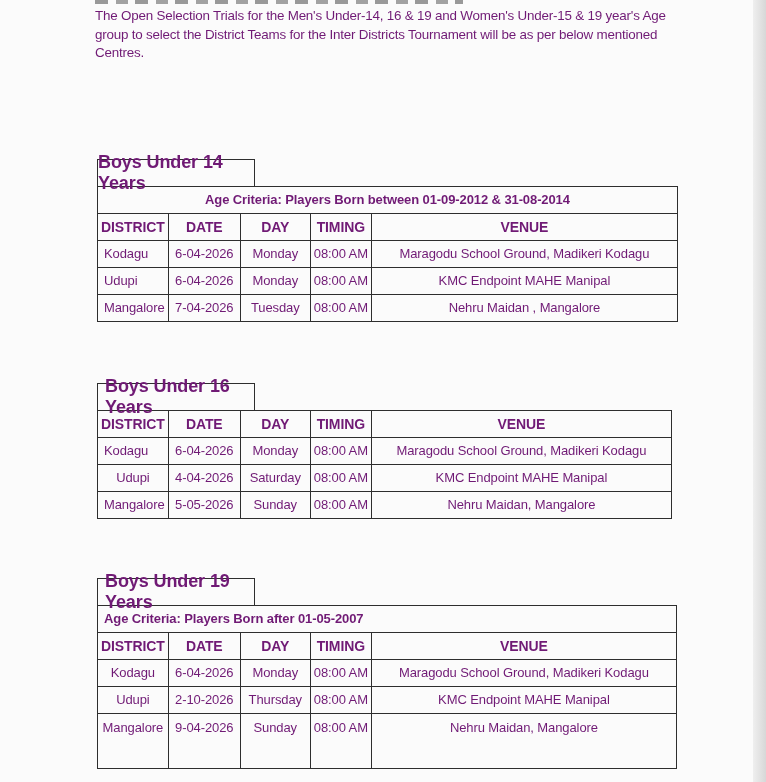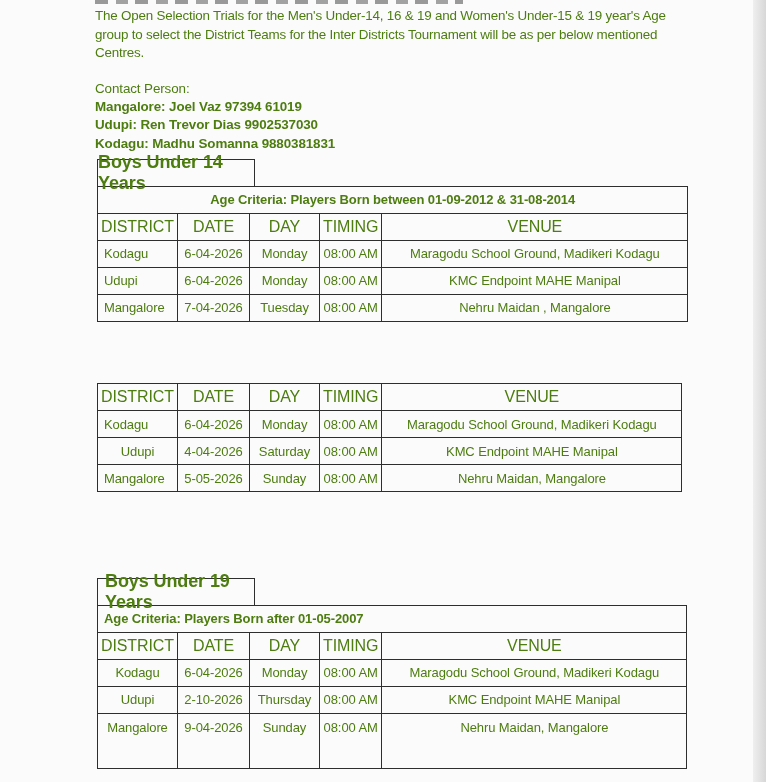--- a/index.html
+++ b/index.html
@@ -1,21 +1,21 @@
 <!DOCTYPE html>
 <html><head>
 <meta charset="utf-8">
 <style>
   html,body{margin:0;padding:0;}
   body{width:766px;height:782px;background:#ffffff;}
   .page{
     position:relative;width:766px;height:782px;overflow:hidden;
     background:#fbfbfb;
     font-family:"Liberation Sans", sans-serif;
-    color:#4d7c0f;
+    color:#701a75;
     -webkit-font-smoothing:antialiased;
   }
   .scan-edge-right{
     position:absolute;top:0;right:0;width:13px;height:782px;
     background:linear-gradient(to right,#efefef 0%,#e2e2e2 55%,#d7d7d7 100%);
   }
   .top-artifact{
     position:absolute;top:0;left:95px;width:368px;height:4px;
     background:repeating-linear-gradient(90deg,#4a4a4a 0 13px,transparent 13px 21px,#5a5a5a 21px 33px,transparent 33px 40px);
     opacity:.55;filter:blur(.5px);
@@ -44,39 +44,33 @@
   table.sched{
     border-collapse:collapse;table-layout:fixed;
     font-size:13px;letter-spacing:-0.1px;background:#fbfbfb;
   }
   table.sched td{
     border:1.5px solid #2e2e2e;height:26px;padding:0 3px;
     text-align:center;vertical-align:middle;white-space:nowrap;
     overflow:hidden;
   }
   table.sched tr.age-row td{font-weight:bold;}
-  table.sched tr.head-row td{font-weight:normal;font-size:16px;}
+  table.sched tr.head-row td{font-weight:bold;font-size:14px;}
   table.sched td.tall{height:48px;vertical-align:top;padding-top:6px;}
 </style>
 </head>
 <body>
 
 <div class="page">
 
   <div class="top-artifact"></div>
   <div class="scan-edge-right"></div>
 
   <p class="intro">The Open Selection Trials for the Men's Under-14, 16 &amp; 19 and Women's Under-15 &amp; 19 year's Age group to select the District Teams for the Inter Districts Tournament  will be as per below mentioned Centres.</p>
 
-  <div class="contact">
-    <div>Contact Person:</div>
-    <div class="bold">Mangalore: Joel Vaz 97394 61019</div>
-    <div class="bold">Udupi: Ren Trevor Dias 9902537030</div>
-    <div class="bold">Kodagu: Madhu Somanna 9880381831</div>
-  </div>
 
   <section class="tbl" id="tbl0">
     <div class="tbl-title" style="justify-content: center; padding-left: 0px;">Boys Under 14 Years</div>
     <table class="sched">
         <colgroup>
           <col style="width: 66px;">
           <col style="width: 72px;">
           <col style="width: 70px;">
           <col style="width: 61px;">
           <col style="width: 306px;">
@@ -111,20 +105,21 @@
             <td>7-04-2026</td>
             <td>Tuesday</td>
             <td>08:00 AM</td>
             <td>Nehru Maidan , Mangalore</td>
           </tr>
         </tbody>
       </table>
   </section>
 
   <section class="tbl" id="tbl1">
+    <div class="tbl-title">Boys Under 16 Years</div>
     <table class="sched">
         <colgroup>
           <col style="width: 66px;">
           <col style="width: 72px;">
           <col style="width: 70px;">
           <col style="width: 61px;">
           <col style="width: 300px;">
         </colgroup>
         <tbody>
           <tr class="head-row">

